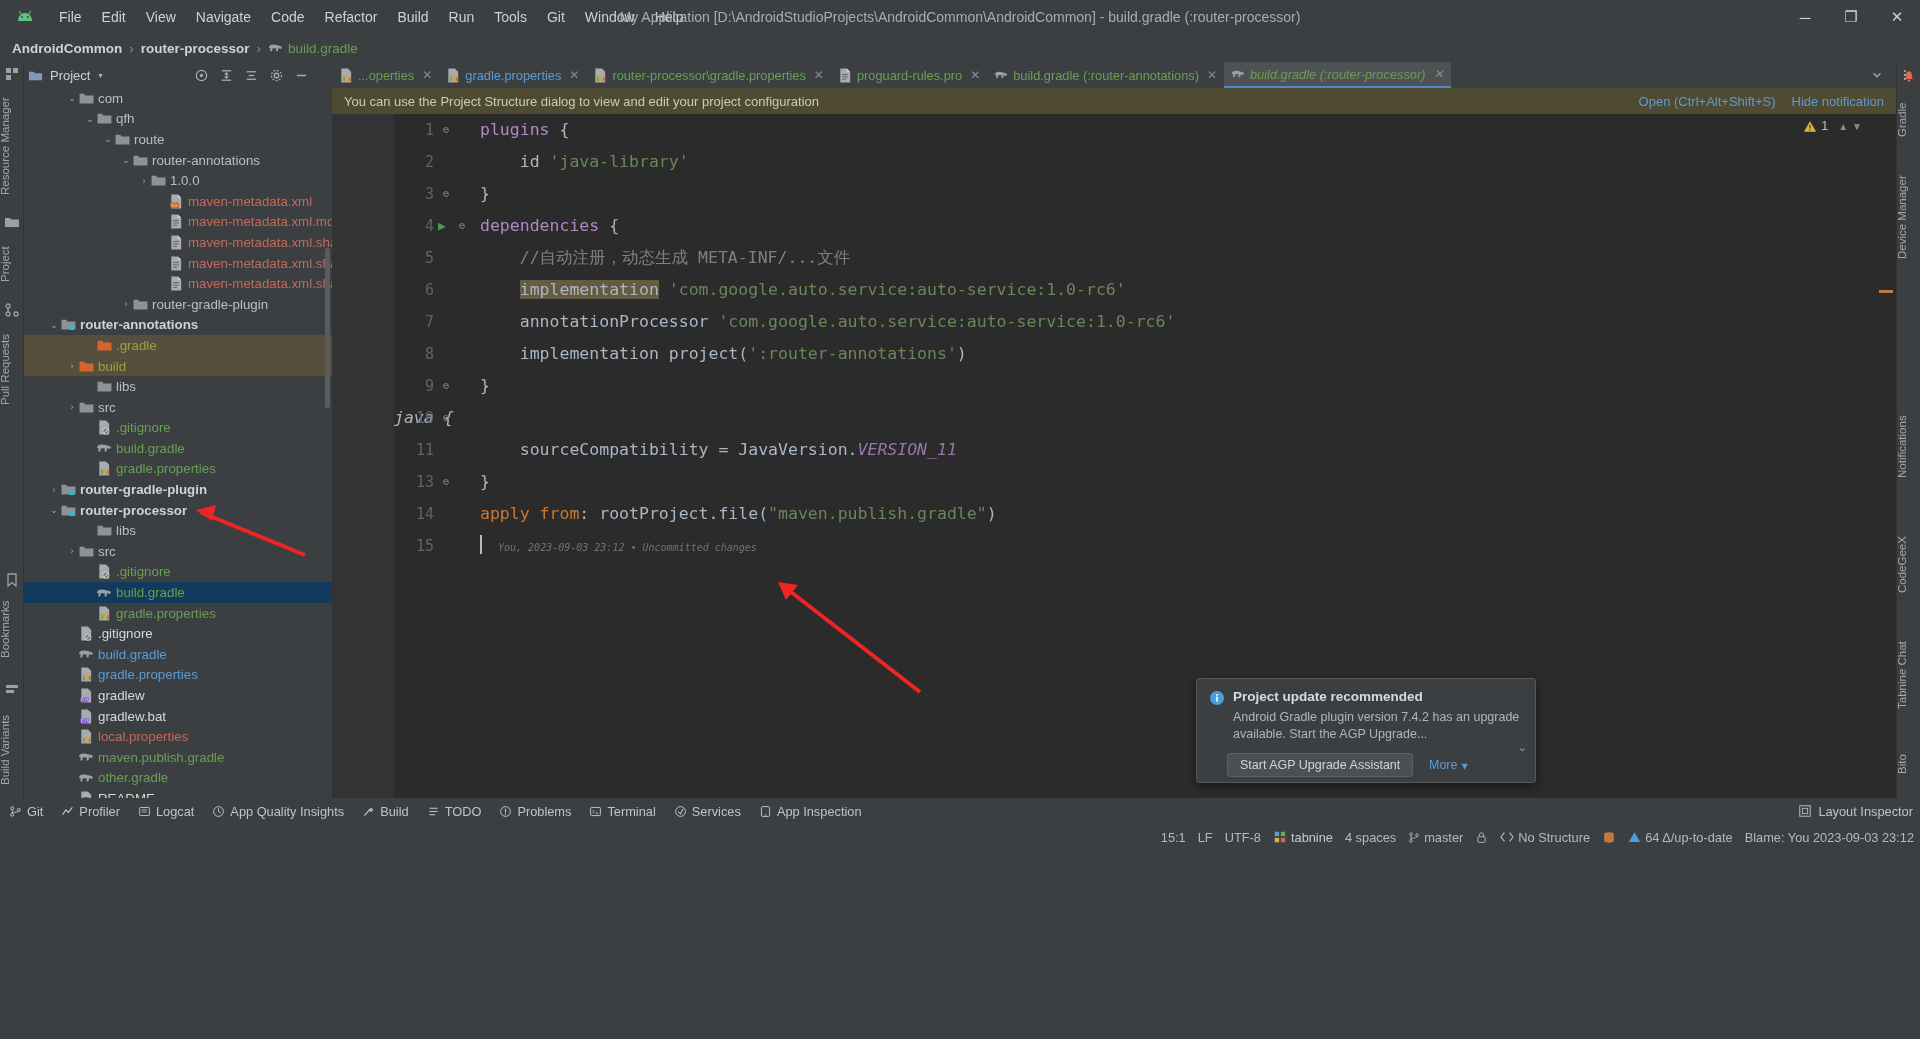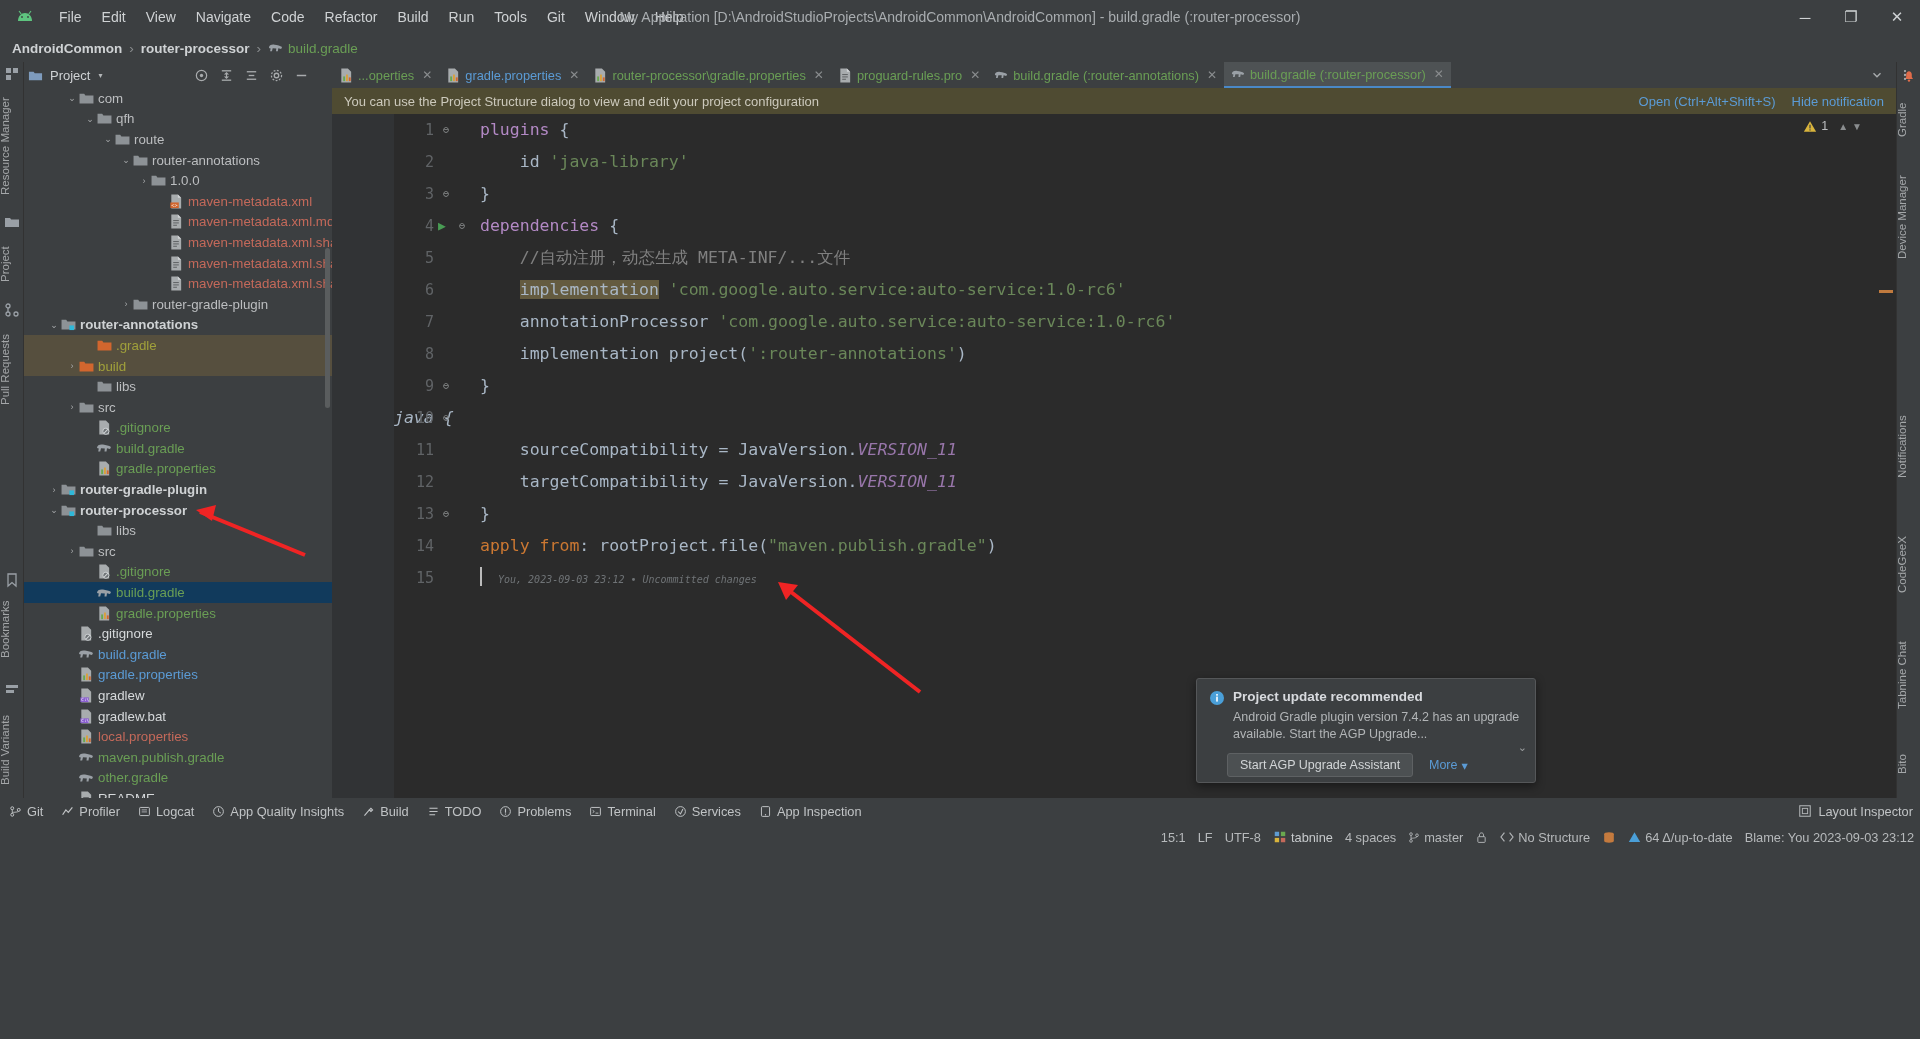--- a/index.html
+++ b/index.html
@@ -89,21 +89,21 @@
   .t-white { color:#d6d9db; }
 
   .vscroll { position:absolute; right:2px; top:0; width:5px; background:#5a5d5e;
      border-radius:3px; }
 
   
   .tabs { position:absolute; left:332px; top:62px; width:1564px; height:26px;
      background:#3c3f41; display:flex; align-items:flex-end; }
   .tab { height:26px; display:flex; align-items:center; gap:5px; padding:0 7px;
      font-size:12.8px; white-space:nowrap; }
-  .tab.active { background:#4e5254; border-bottom:2px solid #4a88c7; }
+  .tab.active { background:#4e5254; border-bottom:2px solid #4a88c7;font-style:italic; }
   .tab .x { color:#8a8d8f; font-size:12px; margin-left:3px; }
   .tabs-right { position:absolute; right:4px; top:62px; height:26px; display:flex;
      align-items:center; gap:6px; }
 
   
   .notif { position:absolute; left:332px; top:88px; width:1564px; height:26px;
      background:#4f4b32; display:flex; align-items:center;
      font-size:13px; color:#ccc9bc; }
   .notif .txt { margin-left:12px; }
   .notif .acts { position:absolute; right:12px; display:flex; gap:16px; }
@@ -954,21 +954,20 @@
         <div class="cline"><span class="lnum">2</span><span style="margin-left:86px;display:inline-block;">    <span class="plainc">id </span><span class="str">'java-library'</span></span></div>
         <div class="cline"><span class="lnum">3</span><span class="fold" style="left:46px">⊖</span><span style="margin-left:86px;display:inline-block;"><span class="plainc">}</span></span></div>
         <div class="cline"><span class="lnum">4</span><span class="runmark" style="left:44px">▶</span><span class="fold" style="left:62px">⊖</span><span style="margin-left:86px;display:inline-block;"><span class="purple">dependencies</span> <span class="plainc">{</span></span></div>
         <div class="cline"><span class="lnum">5</span><span style="margin-left:86px;display:inline-block;">    <span class="cmt">//自动注册，动态生成 META-INF/...文件</span></span></div>
         <div class="cline"><span class="lnum">6</span><span style="margin-left:86px;display:inline-block;">    <span class="plainc hlbox">implementation</span><span class="plainc"> </span><span class="str">'com.google.auto.service:auto-service:1.0-rc6'</span></span></div>
         <div class="cline"><span class="lnum">7</span><span style="margin-left:86px;display:inline-block;">    <span class="plainc">annotationProcessor </span><span class="str">'com.google.auto.service:auto-service:1.0-rc6'</span></span></div>
         <div class="cline"><span class="lnum">8</span><span style="margin-left:86px;display:inline-block;">    <span class="plainc">implementation project(</span><span class="str">':router-annotations'</span><span class="plainc">)</span></span></div>
         <div class="cline"><span class="lnum">9</span><span class="fold" style="left:46px">⊖</span><span style="margin-left:86px;display:inline-block;"><span class="plainc">}</span></span></div>
         <div class="cline"><span class="lnum">10</span><span class="fold" style="left:46px">⊖</span><span style="display:inline-block;font-style:italic;"><span class="plainc">java {</span></span></div>
         <div class="cline"><span class="lnum">11</span><span style="margin-left:86px;display:inline-block;">    <span class="plainc">sourceCompatibility = JavaVersion.</span><span class="ital">VERSION_11</span></span></div>
-        <div class="cline"><span class="lnum">12</span><span style="margin-left:86px;display:inline-block;">    <span class="plainc">targetCompatibility = JavaVersion.</span><span class="ital">VERSION_11</span></span></div>
         <div class="cline"><span class="lnum">13</span><span class="fold" style="left:46px">⊖</span><span style="margin-left:86px;display:inline-block;"><span class="plainc">}</span></span></div>
         <div class="cline"><span class="lnum">14</span><span style="margin-left:86px;display:inline-block;"><span class="kw">apply from</span><span class="plainc">: rootProject.file(</span><span class="str">"maven.publish.gradle"</span><span class="plainc">)</span></span></div>
         <div class="cline"><span class="lnum">15</span><span style="margin-left:86px;display:inline-block;"><span class="caretbar"></span><span class="blame" style="margin-left:16px;">You, 2023-09-03 23:12 • Uncommitted changes</span></span></div>
       </div>
     <div class="warn-badge">
       <svg width="14" height="13" viewBox="0 0 16 14">
         <path d="M8 1 L15 13 L1 13 Z" fill="#d9b43c"></path>
           <rect x="7.3" y="5" width="1.4" height="4.2" fill="#3c3f41"></rect>
           <rect x="7.3" y="10.2" width="1.4" height="1.4" fill="#3c3f41"></rect>
       </svg>

